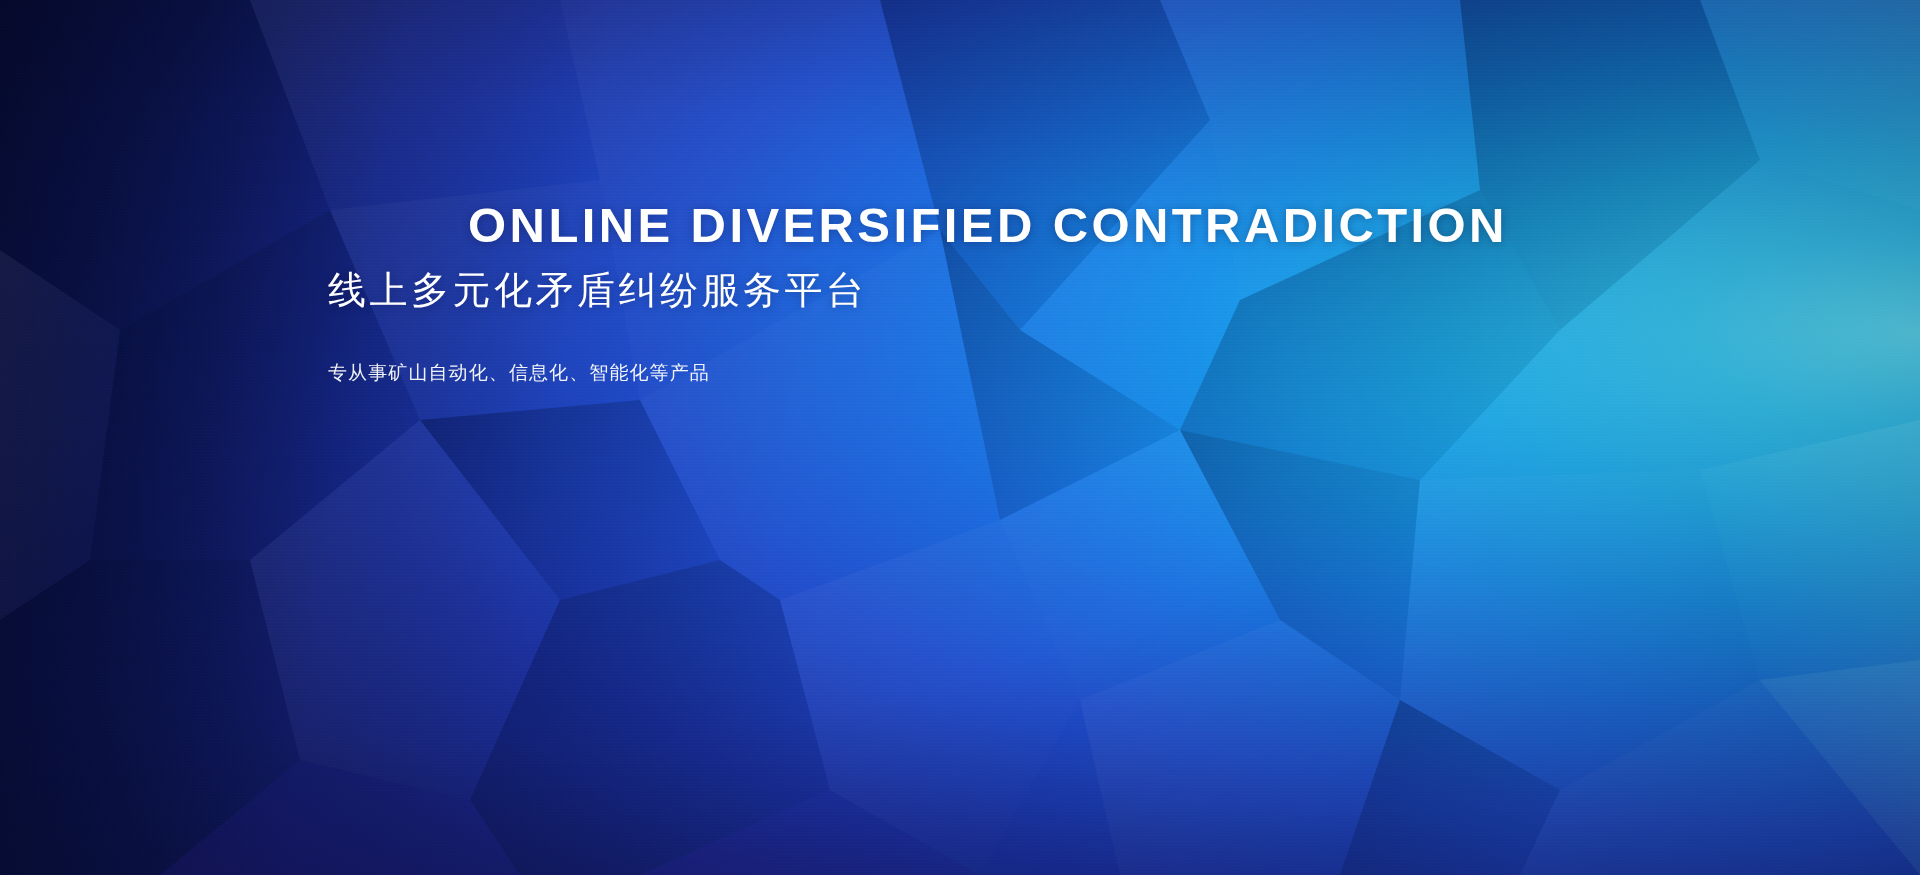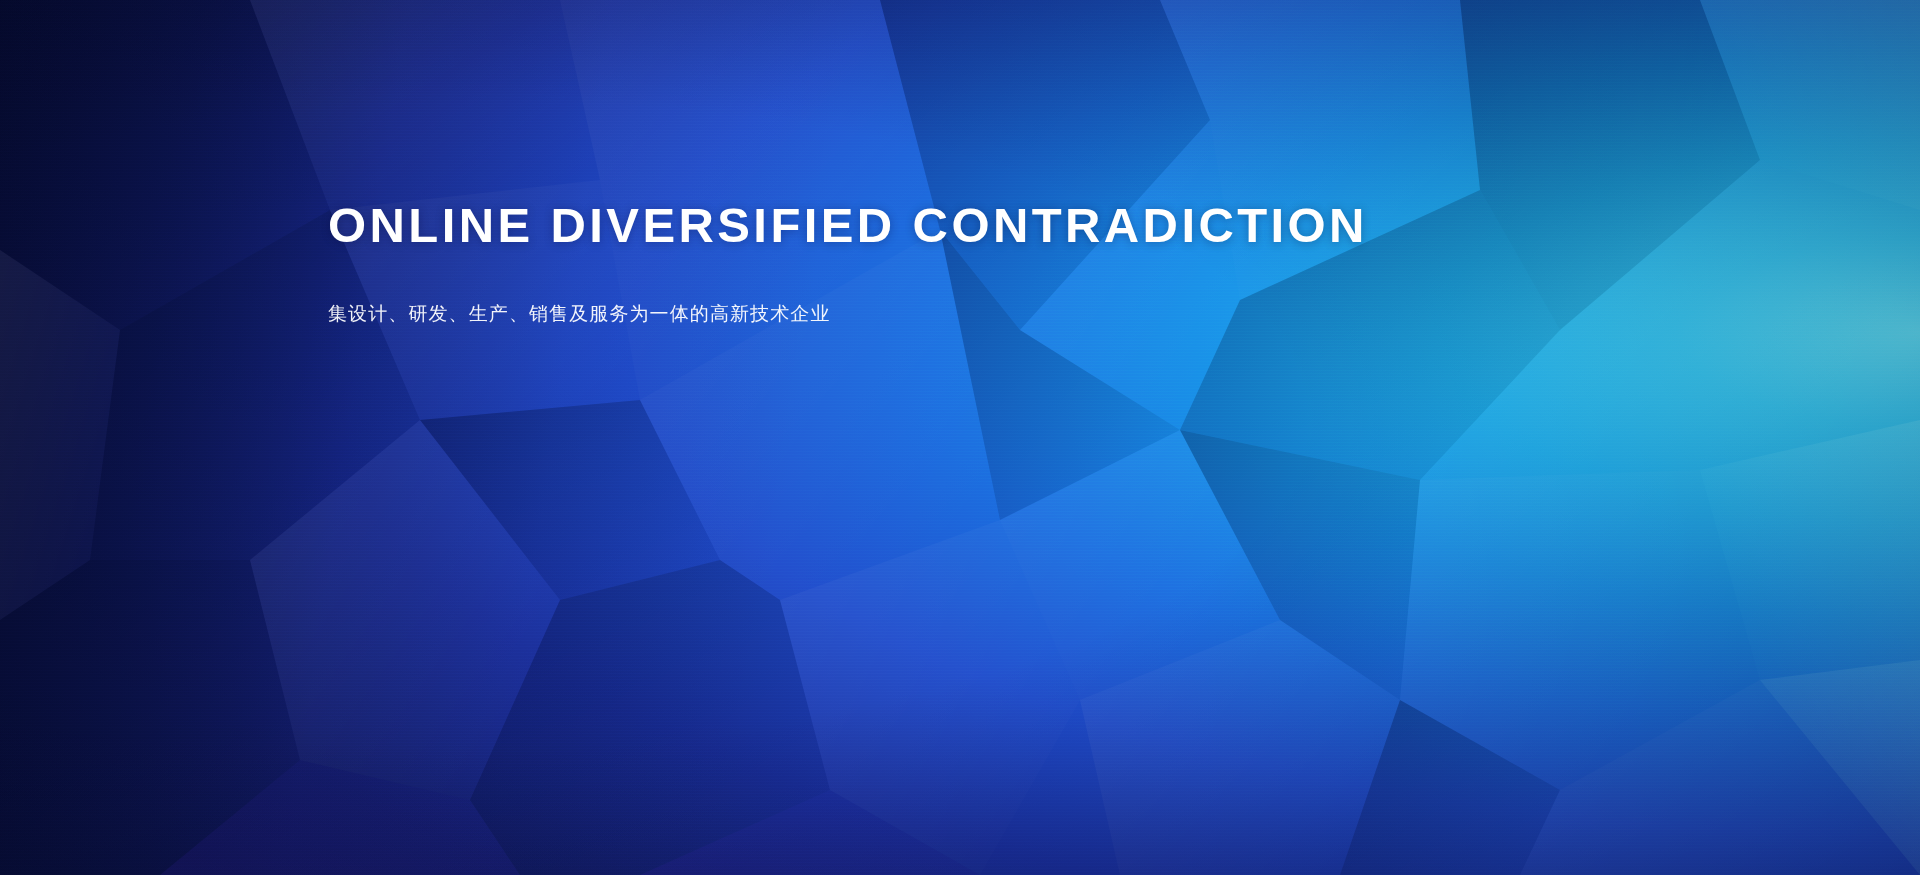--- a/index.html
+++ b/index.html
@@ -82,21 +82,21 @@
     margin: 0;
     color: #ffffff;
     font-size: 49px;
     line-height: 58px;
     font-weight: 600;
     letter-spacing: 3.4px;
     text-transform: uppercase;
     white-space: nowrap;
     text-shadow: 0 1px 10px rgba(2,10,50,0.30);
   }
-  .headline .line { display: block; }
+  .headline .line { display: block; text-align: center; }
 
   .subtitle {
     margin: 13px 0 0 0;
     color: #ffffff;
     font-size: 38px;
     line-height: 46px;
     font-weight: 400;
     letter-spacing: 3.5px;
     white-space: nowrap;
     text-shadow: 0 1px 10px rgba(2,10,50,0.30);
@@ -182,19 +182,20 @@
 
   <div class="bg-noise"></div>
   <div class="bg-vignette"></div>
 
   <div class="content">
 
     <h1 class="headline">
       <span class="line">ONLINE DIVERSIFIED CONTRADICTION</span>
     </h1>
 
+    <div class="subtitle">线上多元化矛盾纠纷服务平台</div>
 
     <div class="blurb">
-      <span class="line">集设计、研发、生产、销售及服务为一体的高新技术企业</span>
+      <span class="line">专从事矿山自动化、信息化、智能化等产品</span>
     </div>
 
   </div>
 </div>
 
 </body></html>

